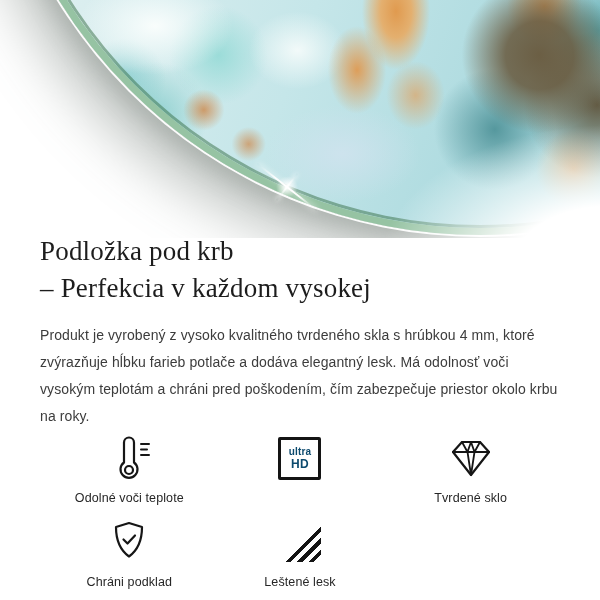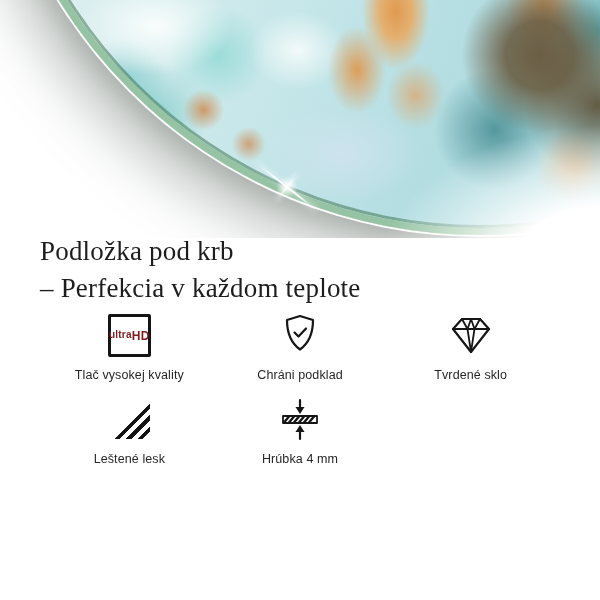--- a/index.html
+++ b/index.html
@@ -81,22 +81,22 @@
   
   .features {
     margin-top:4px; display:grid; grid-template-columns:repeat(3,1fr);
     row-gap:13px; padding:0 4px;
   }
   .feature { display:flex; flex-direction:column; align-items:center; }
   .ficon { height:48px; width:48px; display:flex; align-items:center; justify-content:center; }
   .flabel { margin-top:9px; font-size:12.5px; color:#262626; letter-spacing:0.1px; }
   .uhd-box {
     width:43px; height:43px; border:3px solid #141414; border-radius:2px;
-    display:flex; flex-direction:row; align-items:center; justify-content:center;
-    color:#7f1d1d; line-height:1;
+    display:flex; flex-direction:column; align-items:center; justify-content:center;
+    color:#0c4a6e; line-height:1;
   }
   .uhd-top { font-size:10px; font-weight:700; letter-spacing:0.2px; }
   .uhd-bottom { font-size:12px; font-weight:800; letter-spacing:0.3px; margin-top:1px; }
   .stripes {
     width:42px; height:40px;
     background:repeating-linear-gradient(135deg, #141414 0 3.6px, transparent 3.6px 8.2px);
     clip-path:polygon(0% 100%, 100% 0%, 100% 100%);
   }
   svg.icon { stroke:#161616; fill:none; stroke-width:2.2; stroke-linecap:round; stroke-linejoin:round; }
 </style>
@@ -111,75 +111,72 @@
       <div class="glow"></div>
       <div class="ray1"></div>
       <div class="ray2"></div>
     </div>
     <div class="fade"></div>
   </div>
 
   <div class="content">
     <h1>
       <span class="t-line">Podložka pod krb</span>
-      <span class="t-line">– Perfekcia v každom teplote</span>
+      <span class="t-line">– Perfekcia v každom vysokej</span>
     </h1>
 
+    <p class="desc">Produkt je vyrobený z vysoko kvalitného tvrdeného skla s hrúbkou 4 mm, ktoré zvýrazňuje hĺbku farieb potlače a dodáva elegantný lesk. Má odolnosť voči vysokým teplotám a chráni pred poškodením, čím zabezpečuje priestor okolo krbu na roky.</p>
 
     <div class="features">
 
+      <div class="feature">
+        <div class="ficon">
+          <svg class="icon" width="48" height="48" viewBox="0 0 48 48">
+            <path d="M29,28.5 V8.5 a5,5 0 0 0 -10,0 V28.5 a8.5,8.5 0 1 0 10,0 Z"></path>
+            <circle cx="24" cy="36" r="4"></circle>
+            <path d="M36,10 H44 M36,15.5 H42 M36,21 H44" stroke-width="2"></path>
+          </svg>
+        </div>
+        <div class="flabel">Odolné voči teplote</div>
+      </div>
 
       <div class="feature">
         <div class="ficon">
           <div class="uhd-box">
             <span class="uhd-top">ultra</span>
             <span class="uhd-bottom">HD</span>
           </div>
         </div>
-        <div class="flabel">Tlač vysokej kvality</div>
-      </div>
-
-      <div class="feature">
-        <div class="ficon">
-          <svg class="icon" width="48" height="48" viewBox="0 0 48 48">
-            <path d="M24,5 L37,9 C37,21.5 33,32 24,38.5 C15,32 11,21.5 11,9 Z"></path>
-            <path d="M18.5,21.5 L22.5,25.5 L30,17.5"></path>
-          </svg>
-        </div>
-        <div class="flabel">Chráni podklad</div>
       </div>
 
       <div class="feature">
         <div class="ficon">
           <svg class="icon" width="48" height="48" viewBox="0 0 48 48" stroke-width="2">
             <path d="M15,8 L33,8 L42,18 L24,41 L6,18 Z"></path>
             <path d="M6,18 H42"></path>
             <path d="M15,8 L20.5,18 M24,8 L20.5,18 M24,8 L27.5,18 M33,8 L27.5,18" stroke-width="1.8"></path>
             <path d="M20.5,18 L24,41 M27.5,18 L24,41" stroke-width="1.8"></path>
           </svg>
         </div>
         <div class="flabel">Tvrdené sklo</div>
       </div>
 
       <div class="feature">
         <div class="ficon">
+          <svg class="icon" width="48" height="48" viewBox="0 0 48 48">
+            <path d="M24,5 L37,9 C37,21.5 33,32 24,38.5 C15,32 11,21.5 11,9 Z"></path>
+            <path d="M18.5,21.5 L22.5,25.5 L30,17.5"></path>
+          </svg>
+        </div>
+        <div class="flabel">Chráni podklad</div>
+      </div>
+
+      <div class="feature">
+        <div class="ficon">
           <div class="stripes"></div>
         </div>
         <div class="flabel">Leštené lesk</div>
       </div>
 
-      <div class="feature">
-        <div class="ficon">
-          <svg class="icon" width="48" height="48" viewBox="0 0 48 48">
-            <rect x="7" y="21" width="34" height="7" stroke-width="1.8"></rect>
-            <path d="M8,27.5 L13,21.5 M13,27.5 L18,21.5 M18,27.5 L23,21.5 M23,27.5 L28,21.5 M28,27.5 L33,21.5 M33,27.5 L38,21.5" stroke-width="2.4"></path>
-            <path d="M24,5 V12"></path>
-            <polygon points="19.5,12 28.5,12 24,19" fill="#161616" stroke="none"></polygon>
-            <path d="M24,44 V37"></path>
-            <polygon points="19.5,37 28.5,37 24,30" fill="#161616" stroke="none"></polygon>
-          </svg>
-        </div>
-        <div class="flabel">Hrúbka 4 mm</div>
-      </div>
 
     </div>
   </div>
 </div>
 
 </body></html>

